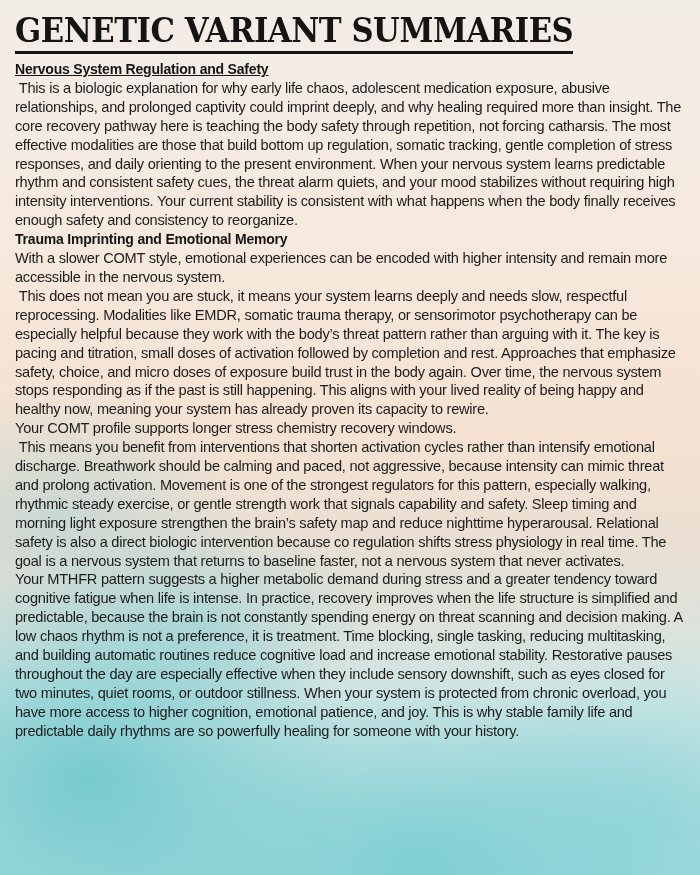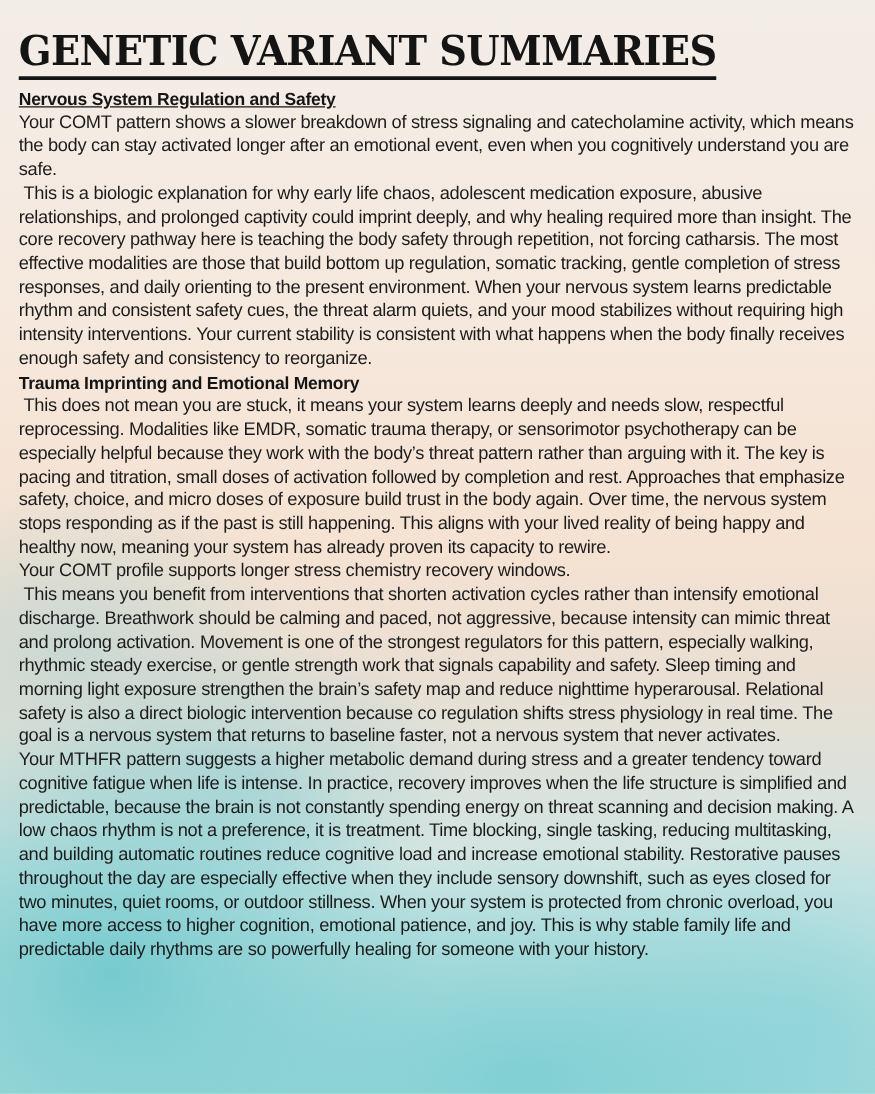--- a/index.html
+++ b/index.html
@@ -6,21 +6,21 @@
   body {
     width: 700px; height: 875px; overflow: hidden; position: relative;
     background:
       radial-gradient(ellipse 500px 260px at 420px 860px, rgba(120,205,210,0.85), rgba(120,205,210,0) 70%),
       radial-gradient(ellipse 380px 300px at 90px 780px, rgba(110,200,205,0.9), rgba(110,200,205,0) 70%),
       radial-gradient(ellipse 300px 240px at 650px 820px, rgba(150,215,220,0.8), rgba(150,215,220,0) 70%),
       radial-gradient(ellipse 260px 200px at 60px 520px, rgba(170,210,210,0.55), rgba(170,210,210,0) 70%),
       radial-gradient(ellipse 240px 160px at 200px 620px, rgba(140,205,210,0.5), rgba(140,205,210,0) 70%),
       linear-gradient(180deg, #f3ede8 0%, #f6e8dc 30%, #f5e2d2 50%, #eadfd3 62%, #cfe5e3 80%, #a9dcdc 100%);
   }
-  .page { position: absolute; left: 15px; top: 21px; width: 672px; }
+  .page { position: absolute; left: 15px; top: 11px; width: 672px; }
   .title {
     font-family: "DejaVu Serif", serif; font-weight: bold; font-size: 33px;
     letter-spacing: -0.5px; color: #141414; margin: 0;
     display: inline-block; border-bottom: 3px solid #141414; line-height: 40px;
     transform: scaleX(0.93); transform-origin: left;
   }
   .section-heading {
     font-family: "Liberation Sans", sans-serif; font-weight: bold; font-size: 14px;
     color: #151515; margin: 0; line-height: 18.9px; letter-spacing: -0.2px;
   }
@@ -32,26 +32,26 @@
   .first-heading { margin-top: 6px; text-decoration: underline; }
 </style>
 </head>
 <body>
 
 <div class="page">
   <h1 class="title">GENETIC VARIANT SUMMARIES</h1>
 
   <section>
     <h2 class="section-heading first-heading">Nervous System Regulation and Safety</h2>
-    <p class="para">Your COMT pattern shows a slower breakdown of stress signaling and catecholamine activity, which means the body can stay activated longer after an emotional event, even when you cognitively understand you are safe.</p>
     <p class="para"> This is a biologic explanation for why early life chaos, adolescent medication exposure, abusive relationships, and prolonged captivity could imprint deeply, and why healing required more than insight. The core recovery pathway here is teaching the body safety through repetition, not forcing catharsis. The most effective modalities are those that build bottom up regulation, somatic tracking, gentle completion of stress responses, and daily orienting to the present environment. When your nervous system learns predictable rhythm and consistent safety cues, the threat alarm quiets, and your mood stabilizes without requiring high intensity interventions. Your current stability is consistent with what happens when the body finally receives enough safety and consistency to reorganize.</p>
   </section>
 
   <section>
     <h2 class="section-heading">Trauma Imprinting and Emotional Memory</h2>
+    <p class="para">With a slower COMT style, emotional experiences can be encoded with higher intensity and remain more accessible in the nervous system.</p>
     <p class="para"> This does not mean you are stuck, it means your system learns deeply and needs slow, respectful reprocessing. Modalities like EMDR, somatic trauma therapy, or sensorimotor psychotherapy can be especially helpful because they work with the body’s threat pattern rather than arguing with it. The key is pacing and titration, small doses of activation followed by completion and rest. Approaches that emphasize safety, choice, and micro doses of exposure build trust in the body again. Over time, the nervous system stops responding as if the past is still happening. This aligns with your lived reality of being happy and healthy now, meaning your system has already proven its capacity to rewire.</p>
   </section>
 
   <section>
     <p class="para">Your COMT profile supports longer stress chemistry recovery windows.</p>
     <p class="para"> This means you benefit from interventions that shorten activation cycles rather than intensify emotional discharge. Breathwork should be calming and paced, not aggressive, because intensity can mimic threat and prolong activation. Movement is one of the strongest regulators for this pattern, especially walking, rhythmic steady exercise, or gentle strength work that signals capability and safety. Sleep timing and morning light exposure strengthen the brain’s safety map and reduce nighttime hyperarousal. Relational safety is also a direct biologic intervention because co regulation shifts stress physiology in real time. The goal is a nervous system that returns to baseline faster, not a nervous system that never activates.</p>
   </section>
 
   <section>
     <p class="para">Your MTHFR pattern suggests a higher metabolic demand during stress and a greater tendency toward cognitive fatigue when life is intense. In practice, recovery improves when the life structure is simplified and predictable, because the brain is not constantly spending energy on threat scanning and decision making. A low chaos rhythm is not a preference, it is treatment. Time blocking, single tasking, reducing multitasking, and building automatic routines reduce cognitive load and increase emotional stability. Restorative pauses throughout the day are especially effective when they include sensory downshift, such as eyes closed for two minutes, quiet rooms, or outdoor stillness. When your system is protected from chronic overload, you have more access to higher cognition, emotional patience, and joy. This is why stable family life and predictable daily rhythms are so powerfully healing for someone with your history.</p>

